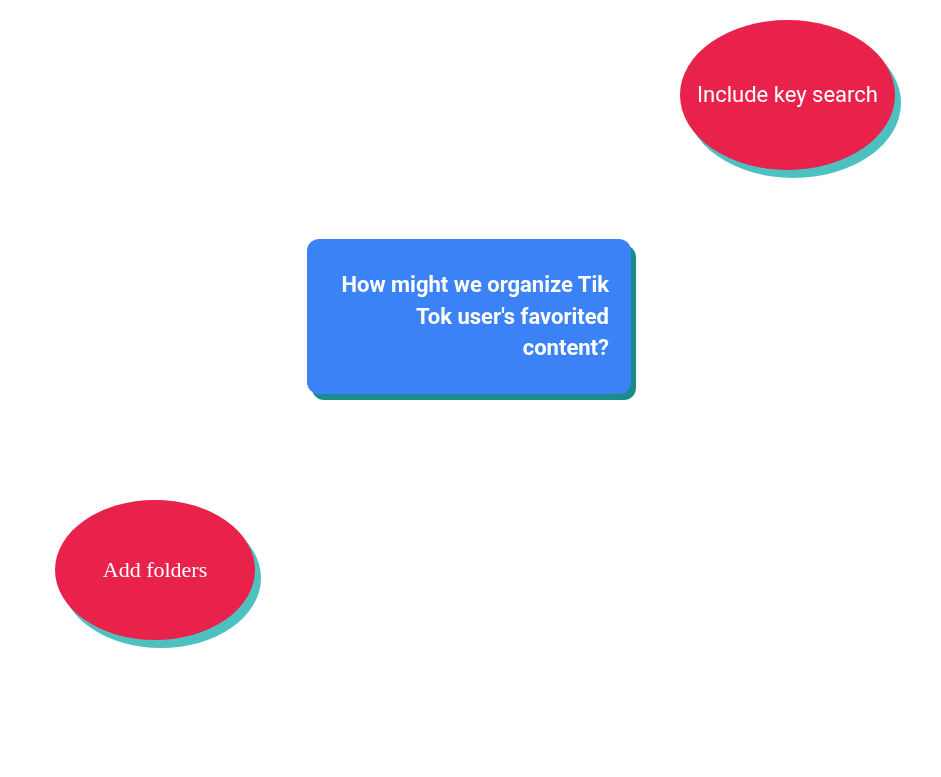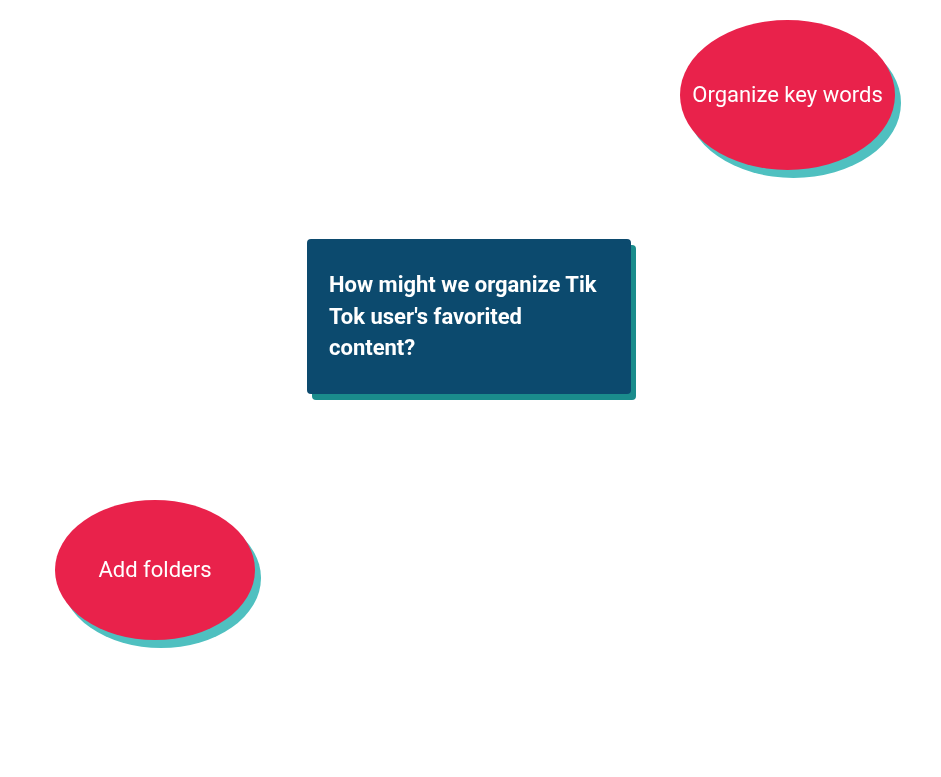--- a/index.html
+++ b/index.html
@@ -15,27 +15,27 @@
     position: relative;
     width: 941px;
     height: 777px;
   }
   .central-box {
     position: absolute;
     left: 307px;
     top: 239px;
     width: 324px;
     height: 155px;
-    background: #0c4a6e;
-    border-radius: 4px;
+    background: #3b82f6;
+    border-radius: 12px;
     box-shadow: 5px 6px 0 #1a8c8c;
     display: flex;
     align-items: center;
     justify-content: center;
-    text-align: left;
+    text-align: right;
     color: #ffffff;
     font-weight: 700;
     font-size: 22px;
     line-height: 1.45;
     padding: 10px 22px;
     box-sizing: border-box;
   }
   .bubble {
     position: absolute;
     background: #e9224b;
@@ -47,35 +47,35 @@
     text-align: center;
     color: #ffffff;
     font-size: 22px;
     line-height: 1.35;
     font-weight: 400;
     padding: 10px;
     box-sizing: border-box;
   }
   .b-tl { left: 55px;  top: 60px;  width: 200px; height: 140px; }
   .b-tr { left: 680px; top: 20px;  width: 215px; height: 150px; }
-  .b-bl { left: 55px;  top: 500px; width: 200px; height: 140px; }
+  .b-bl { left: 55px;  top: 500px; width: 200px; height: 140px; font-family: Liberation Serif, serif; }
   .b-br { left: 520px; top: 500px; width: 290px; height: 205px; }
 </style>
 </head>
 <body>
 
 <div class="canvas">
 
   <div class="central-box">
     <span>How might we organize Tik Tok user's favorited content?</span>
   </div>
 
 
   <div class="bubble b-tr">
-    <span>Organize key words</span>
+    <span>Include key search</span>
   </div>
 
   <div class="bubble b-bl">
     <span>Add folders</span>
   </div>
 
 
 </div>
 
 </body></html>

